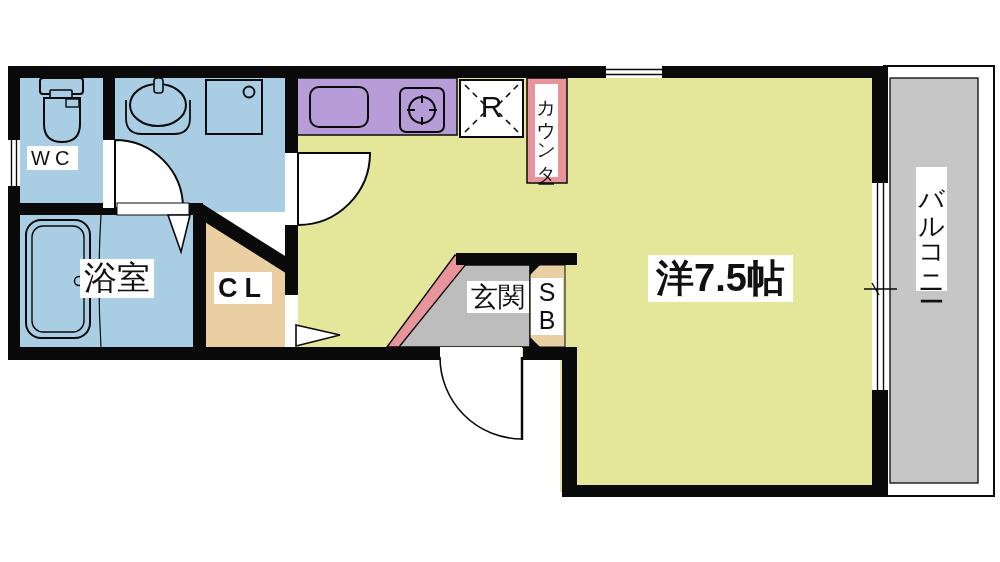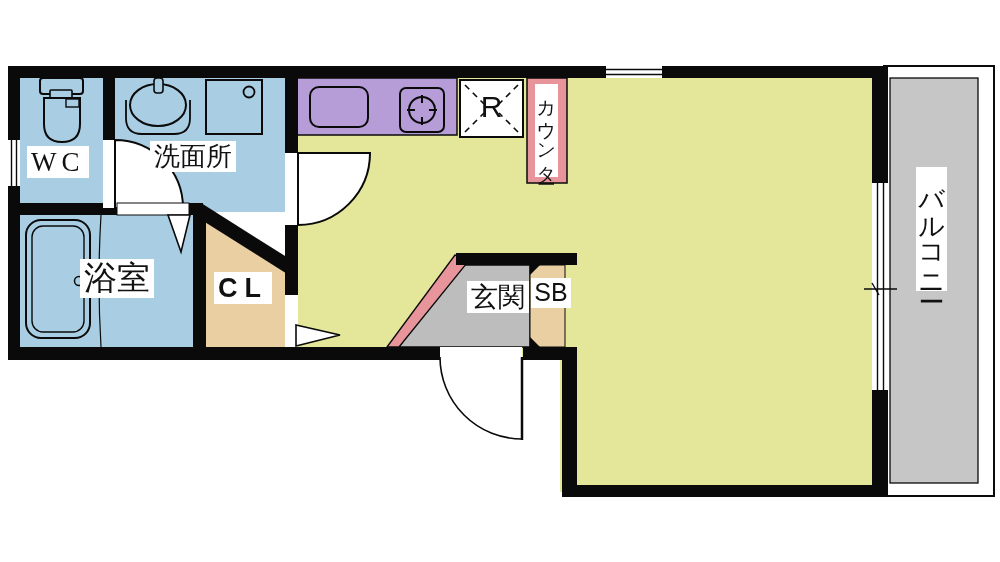--- a/index.html
+++ b/index.html
@@ -151,33 +151,33 @@
     <g stroke="#0a0a0a" stroke-width="2" fill="#b69dd8">
       <rect x="400" y="88" width="44" height="44" rx="6"></rect>
       <circle cx="422" cy="110" r="13" fill="none"></circle>
       <line x1="422" y1="95" x2="422" y2="103"></line>
       <line x1="422" y1="117" x2="422" y2="125"></line>
       <line x1="407" y1="110" x2="415" y2="110"></line>
       <line x1="429" y1="110" x2="437" y2="110"></line>
     </g>
   </svg>
 
-  <div class="lbl" style="left:27px;top:146px;font-size:27px;letter-spacing:5px;font-family:Liberation Serif, serif;">WC</div>
+  <div class="lbl" style="left:27px;top:146px;font-size:20px;letter-spacing:5px;">WC</div>
 
-  <div class="lbl" style="left:150px;top:141px;font-size:26px;">洗面所</div>
 
   <div class="lbl" style="left:80px;top:259px;font-size:33px;">浴室</div>
 
   <div class="lbl" style="left:214px;top:272px;font-size:27px;letter-spacing:7px;font-weight:bold;">CL</div>
 
   <div class="lbl nobg" style="left:460px;top:90px;width:63px;text-align:center;font-size:30px;padding:0;">R</div>
 
   <div class="lbl v" style="left:535px;top:84px;font-size:19px;">カウンター</div>
 
   <div class="lbl" style="left:467px;top:281px;font-size:27px;">玄関</div>
 
-  <div class="lbl" style="left:531px;top:278px;width:40px;font-size:25px;line-height:1.1;
+  <div class="lbl" style="left:531px;top:278px;width:32px;font-size:25px;line-height:1.1;
               white-space:normal;word-break:break-all;text-align:center;padding:1px 0;">SB</div>
 
+  <div class="lbl" style="left:648px;top:255px;font-size:38px;font-weight:700;padding:2px 8px;">洋7.5帖</div>
 
   <div class="lbl v" style="left:916px;top:167px;font-size:26px;">バルコニー</div>
 
 </div>
 
 </body></html>

